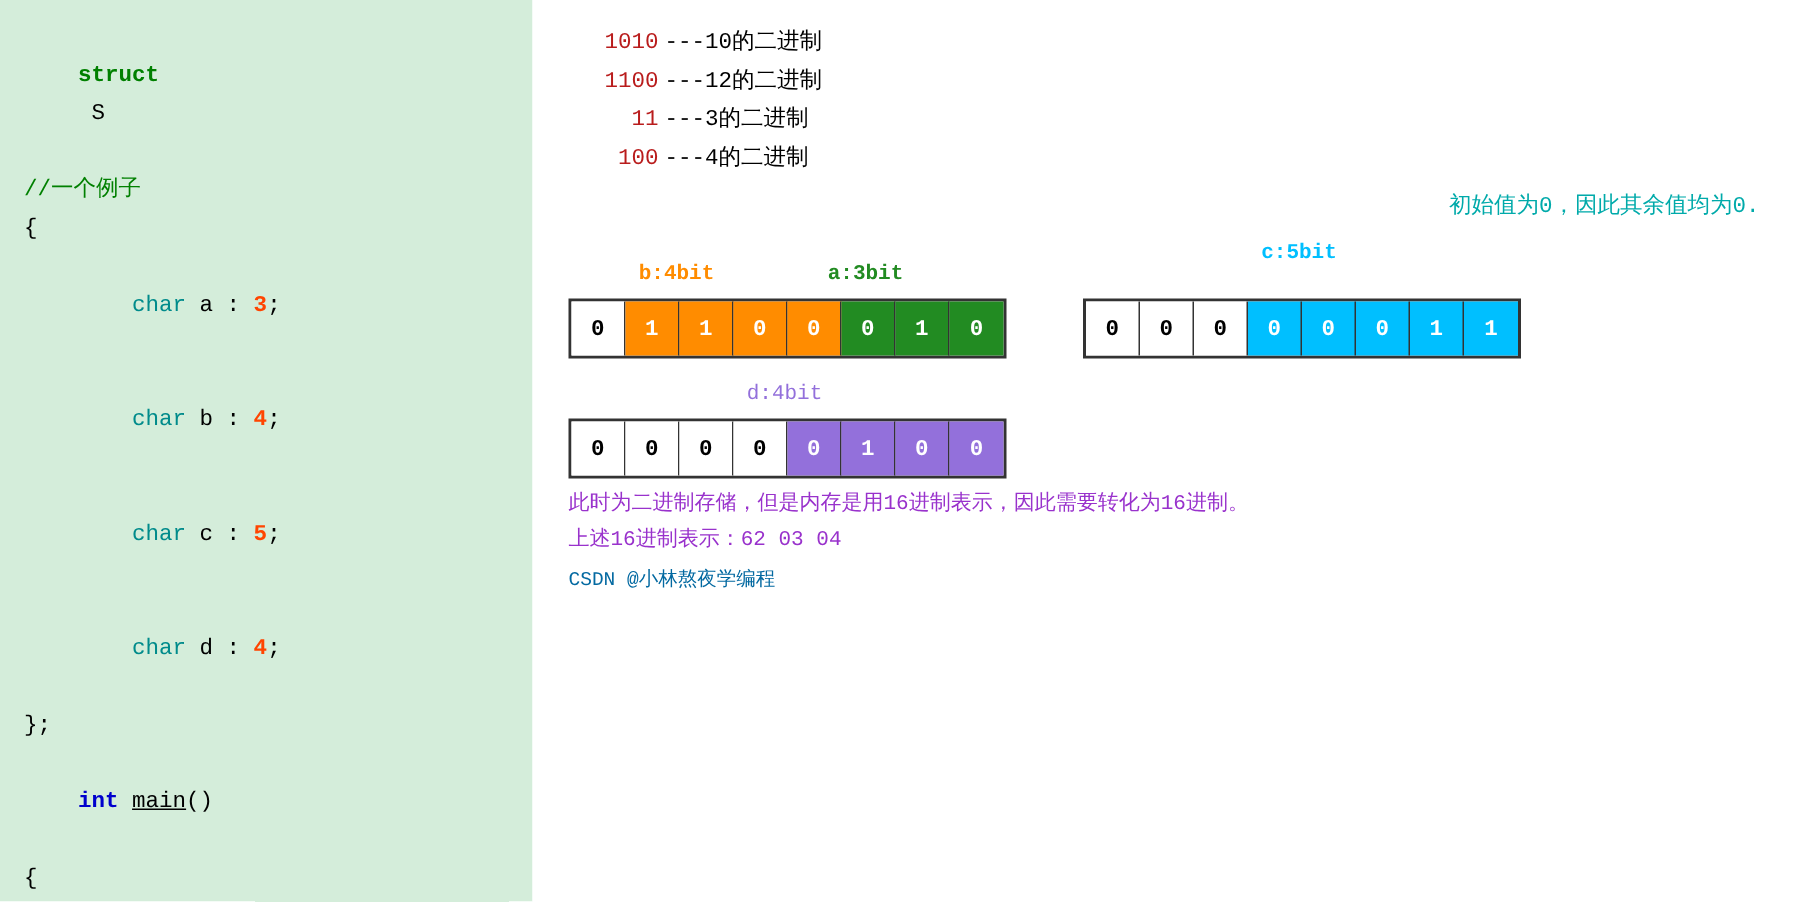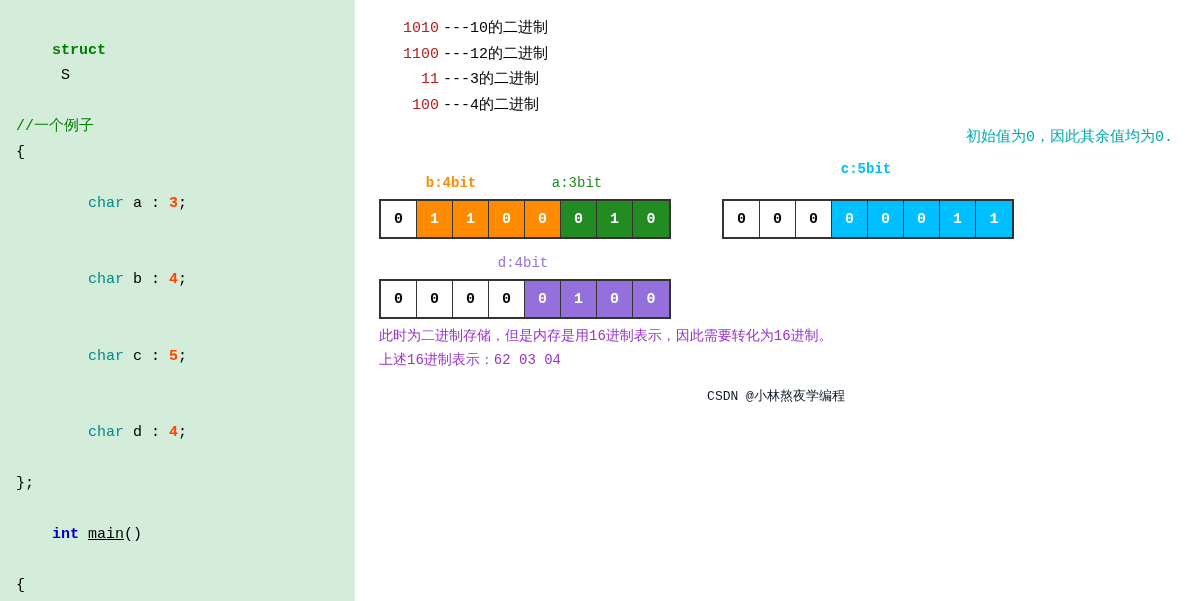--- a/index.html
+++ b/index.html
@@ -122,24 +122,24 @@
     }
 
     .bottom-text {
       font-size: 14px;
       color: #9932cc;
       margin-top: 6px;
       line-height: 1.7;
     }
 
     .csdn-credit {
-      text-align: center;
-      color: #0f172a;
+      text-align: left;
+      color: #0369a1;
       font-size: 13px;
-      margin-top: 12px;
+      margin-top: 2px;
     }
   </style>
 </head>
 <body>
 
 <div class="left-panel">
   <div class="code-line">
     <span class="kw-green">struct</span>
     <span> S</span>
   </div>
@@ -191,21 +191,21 @@
 
   <div class="info-line">初始值为0，因此其余值均为0.</div>
 
 
   <div style="display:flex; gap:51px; align-items:flex-end; margin-bottom:8px;">
 
     <div class="bit-group">
 
       <div style="display:flex; width:288px; position:relative; margin-bottom:3px;">
         <div style="width:144px; text-align:center; font-size:14px; font-weight:bold; color:#ff8c00;">b:4bit</div>
-        <div style="width:108px; text-align:center; font-size:14px; font-weight:normal; color:#228b22;">a:3bit</div>
+        <div style="width:108px; text-align:center; font-size:14px; font-weight:bold; color:#228b22;">a:3bit</div>
       </div>
       <div class="bit-row">
 
         <div class="bit-cell bg-white">0</div>
 
         <div class="bit-cell bg-orange">1</div>
         <div class="bit-cell bg-orange">1</div>
         <div class="bit-cell bg-orange">0</div>
         <div class="bit-cell bg-orange">0</div>
 

